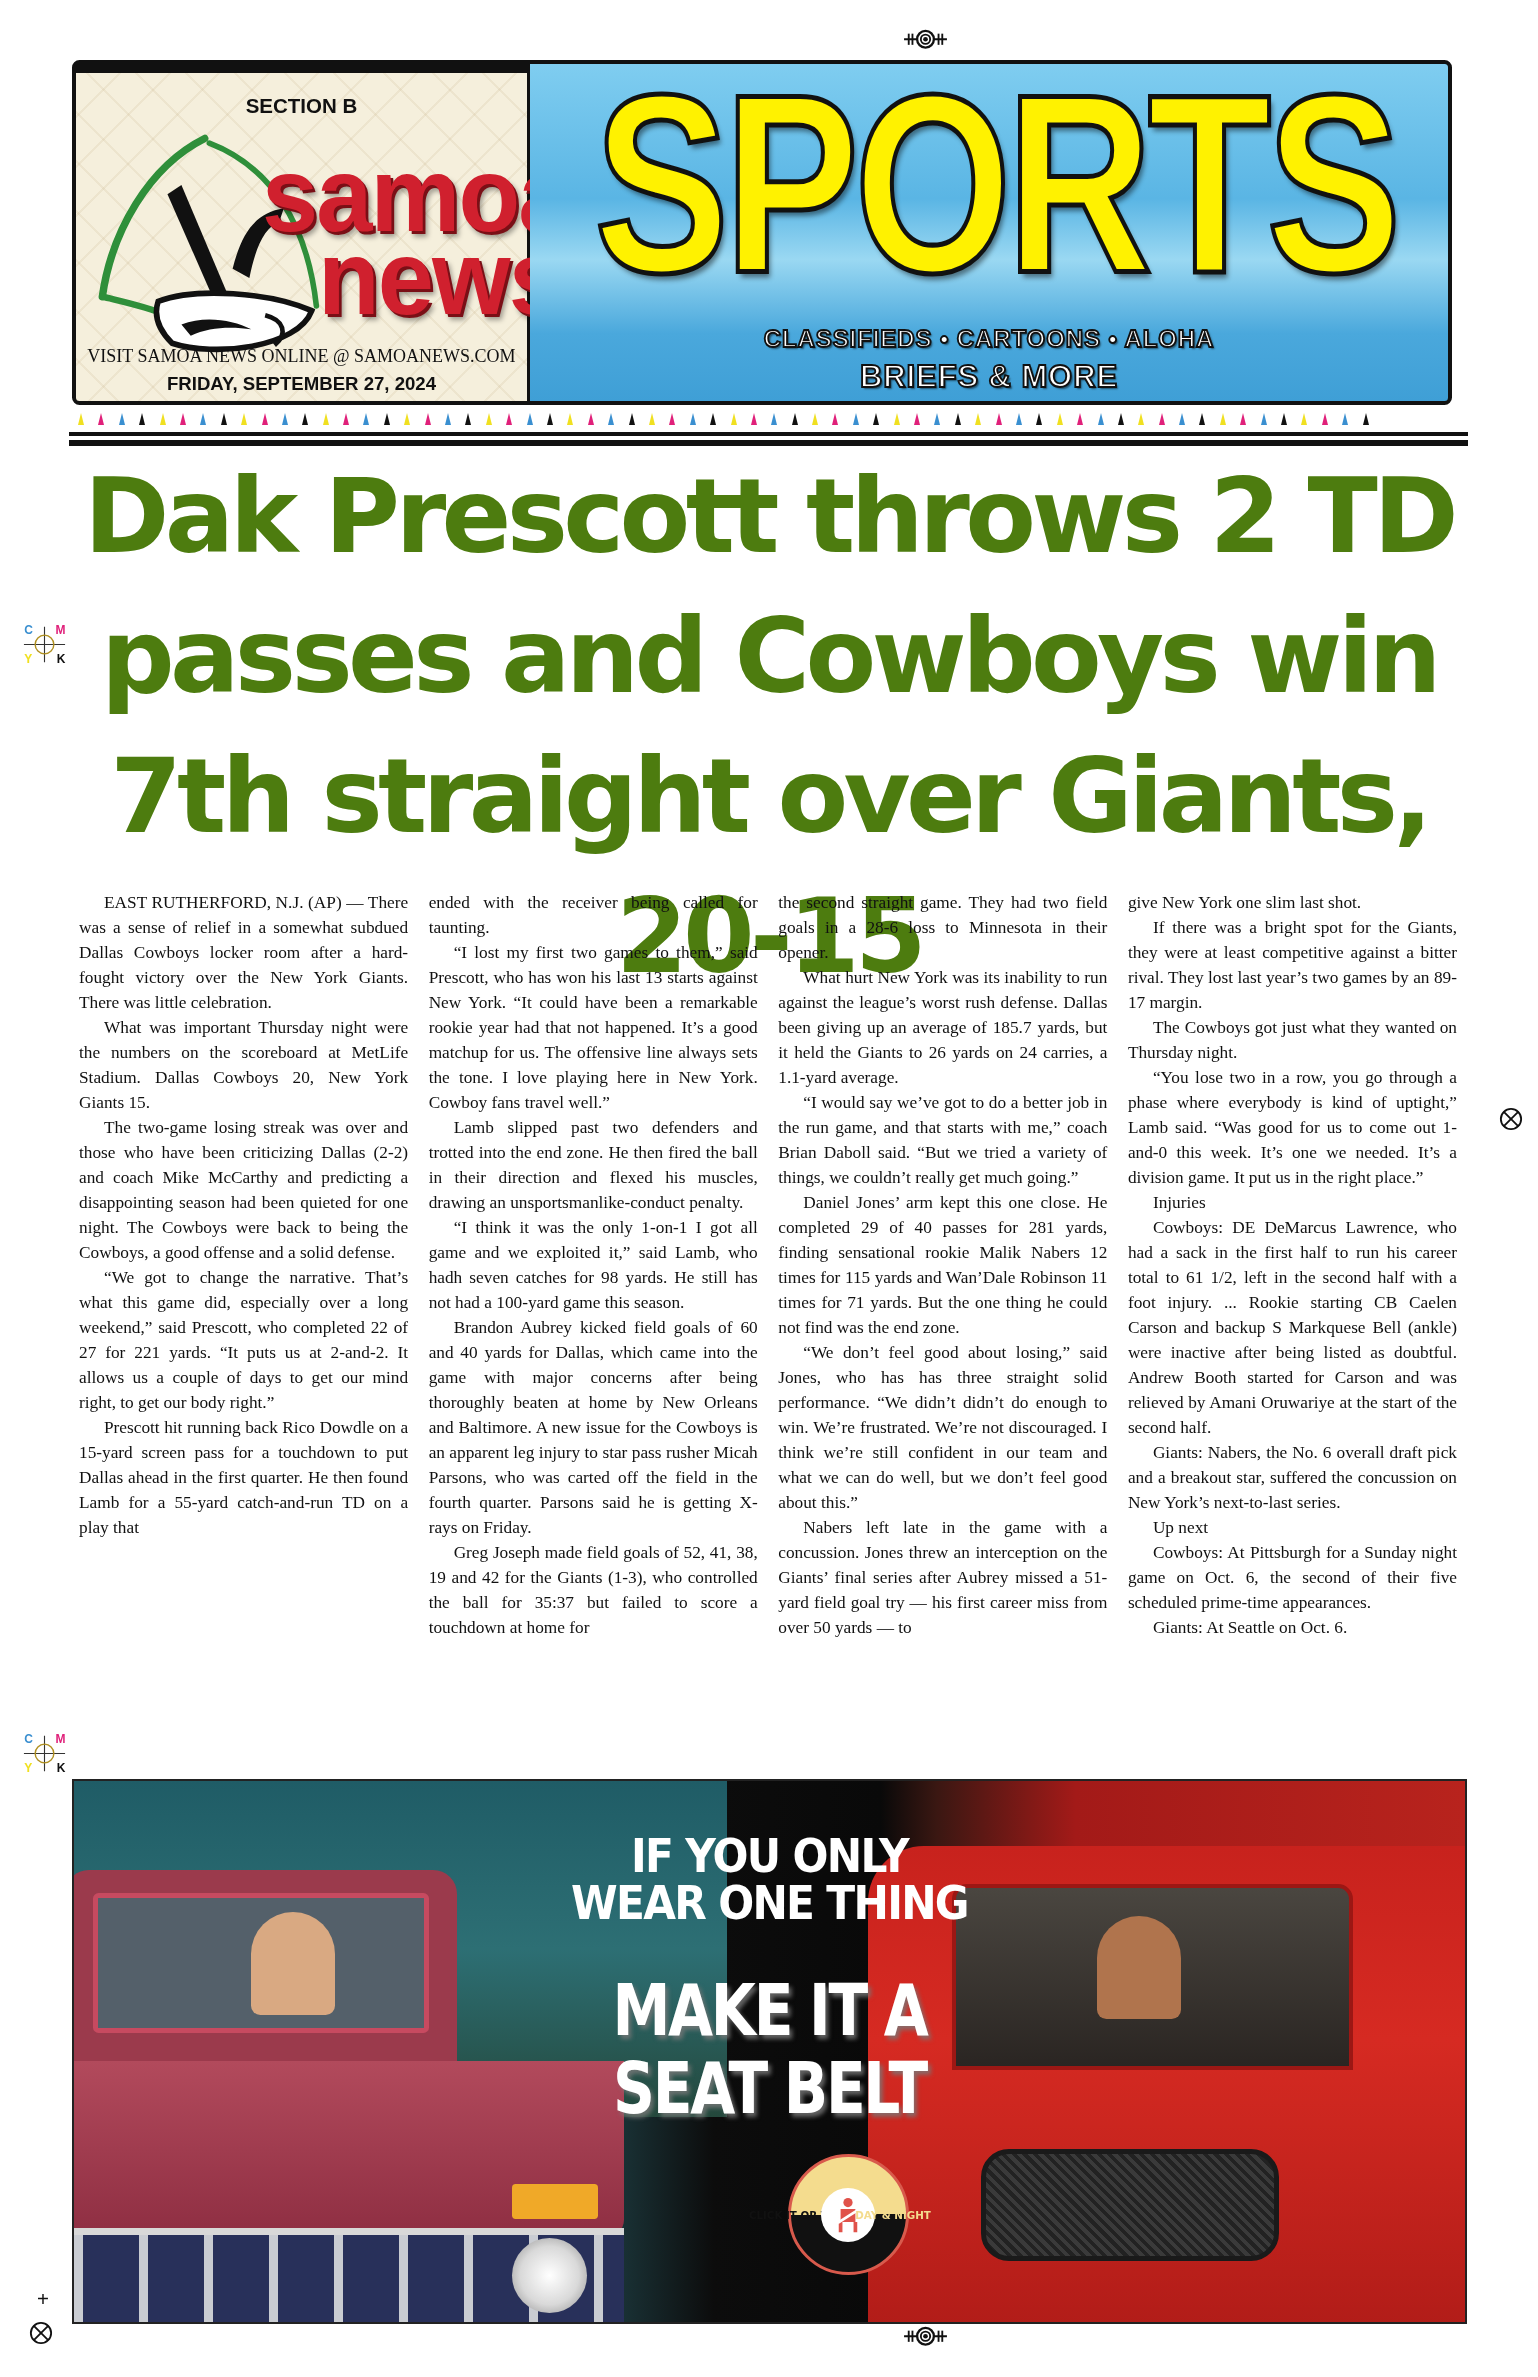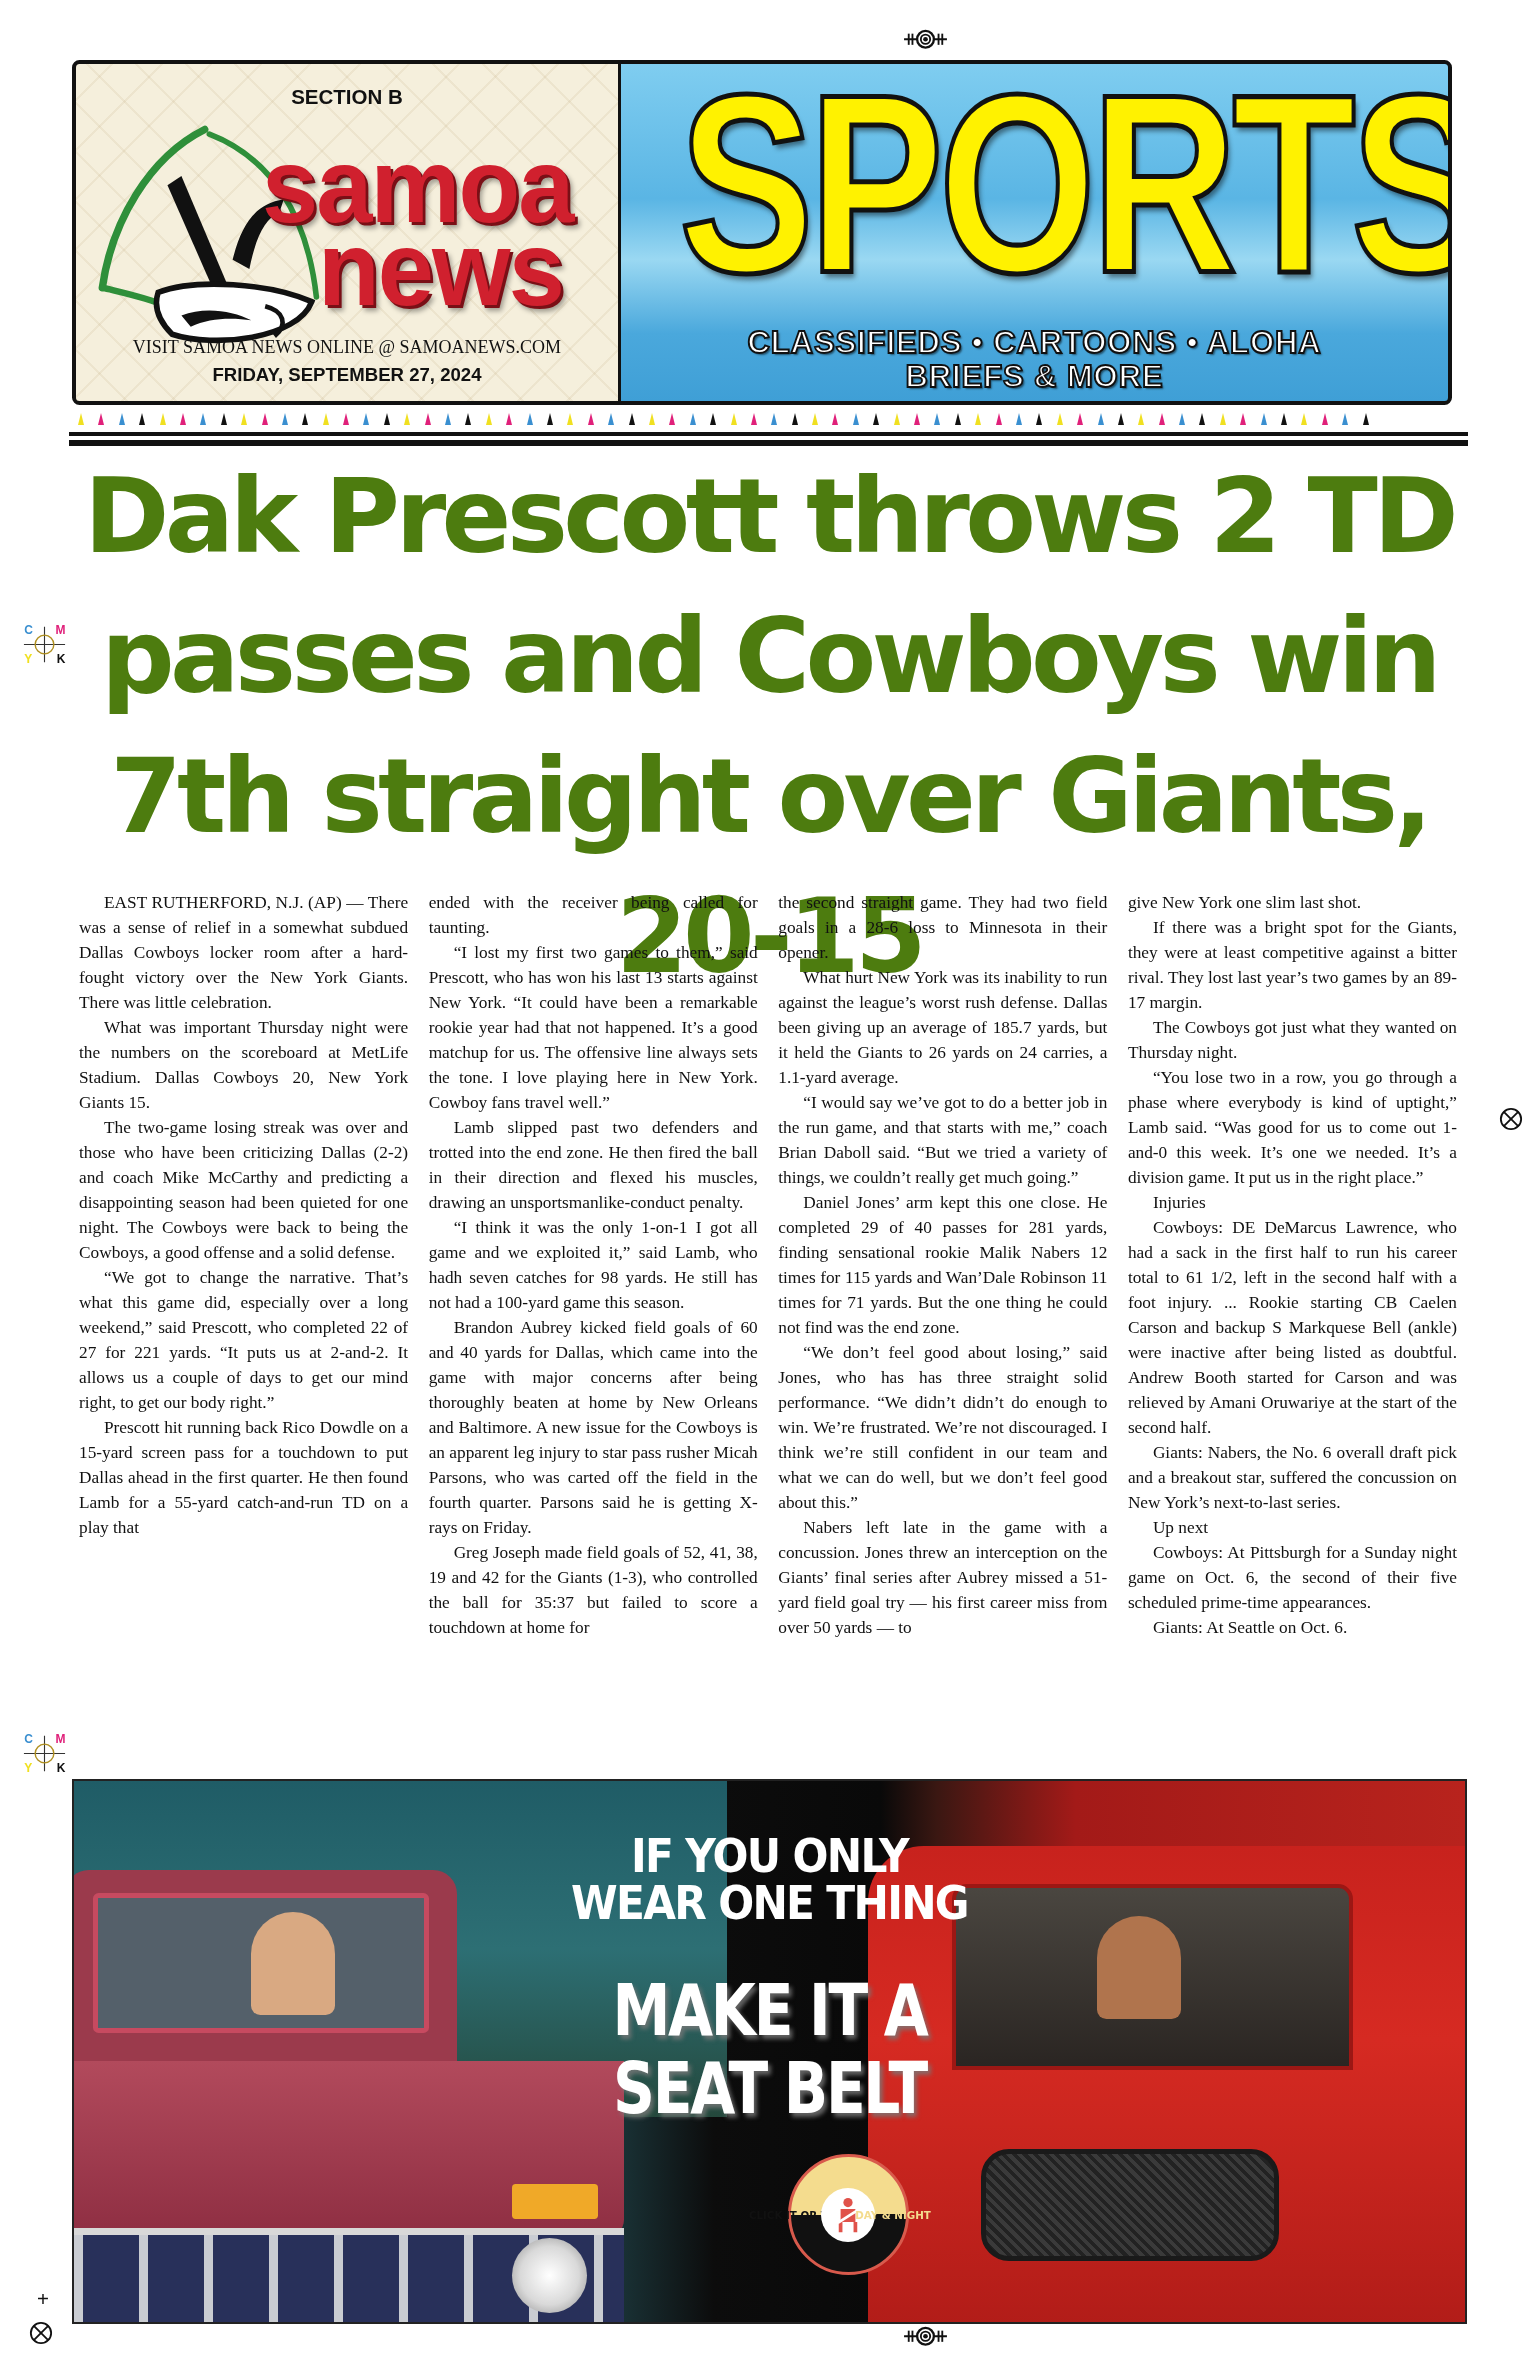--- a/index.html
+++ b/index.html
@@ -14,42 +14,42 @@
   .cmyk .c { left: 1.9px; top: 0; color: #3a8fd0; }
   .cmyk .m { right: 1.9px; top: 0; color: #e0207a; }
   .cmyk .y { left: 1.9px; bottom: 0; color: #f0e020; }
   .cmyk .k { right: 1.9px; bottom: 0; color: #111; }
   .cmyk svg { position: absolute; left: 0; top: 0; }
   .xmark { position: absolute; width: 24px; height: 24px; }
   .plus { position: absolute; left: 37px; top: 2289px; font-family: "Liberation Sans", sans-serif; font-size: 20.5px; line-height: 1; }
 
   
   .masthead { position: absolute; left: 72px; top: 60px; width: 1380px; height: 345px; border: 4.7px solid #111; border-radius: 7.5px; overflow: hidden; display: flex; background: #111; }
-  .mast-left { width: 545px; height: 100%; background: #f5efdc;
+  .mast-left { width: 454px; height: 100%; background: #f5efdc;
     background-image:
       repeating-linear-gradient(45deg, rgba(200,180,140,0.18) 0 1.9px, transparent 1.9px 35px),
       repeating-linear-gradient(-45deg, rgba(200,180,140,0.18) 0 1.9px, transparent 1.9px 35px);
-    position: relative; border-right: 3.7px solid #111; }
+    position: relative; border-right: 3.7px solid #111; margin-top: 9px; }
   .section-label { position: absolute; top: 20.5px; left: 0; right: 0; text-align: center; font-family: "Liberation Sans", sans-serif; font-weight: bold; font-size: 20.5px; color: #111; }
   .logo-mark { position: absolute; left: 17px; top: 56px; width: 242px; height: 233px; }
   .logo-text { position: absolute; left: 186px; top: 80px; font-family: "Liberation Sans", sans-serif; font-weight: bold; color: #d0202e; line-height: 0.82;
     text-shadow: 2.8px 2.8px 0 #7a0f16, 4.7px 5.6px 5.6px rgba(0,0,0,0.35); letter-spacing: -1.9px; }
   .logo-text .l1 { display: block; font-size: 101px; transform: scaleY(1.05); }
   .logo-text .l2 { display: block; font-size: 101px; padding-left: 56px; transform: scaleY(1.05); }
   .visit { position: absolute; left: 0; right: 0; top: 273px; text-align: center; font-family: "Liberation Serif", serif; font-size: 18px; color: #111; }
   .date { position: absolute; left: 0; right: 0; top: 300px; text-align: center; font-family: "Liberation Sans", sans-serif; font-weight: bold; font-size: 18.6px; color: #111; }
 
   .mast-right { flex: 1; height: 100%; position: relative;
     background: linear-gradient(180deg, #7fcdf0 0%, #5ab5e4 40%, #9ad8f2 58%, #4aa8dc 80%, #3f9fd6 100%); }
   .sports { position: absolute; left: 0; right: 0; top: -7.5px; text-align: center; font-family: "Liberation Sans", sans-serif; font-weight: bold; font-size: 235px; line-height: 1; color: #fff200; letter-spacing: -5.6px;
     transform: scaleX(0.86) scaleY(1.08); transform-origin: 50% 0;
     -webkit-text-stroke: 4.7px #111; text-shadow: 3.7px 5.6px 5.6px rgba(0,0,0,0.45); }
   .sub1, .sub2 { position: absolute; left: 0; right: 0; text-align: center; font-family: "Liberation Sans", sans-serif; font-weight: bold; color: #ffffff;
     -webkit-text-stroke: 1.9px #111; text-shadow: 1.9px 1.9px 1.9px rgba(0,0,0,0.5); letter-spacing: 0.9px; }
-  .sub1 { top: 261px; font-size: 31px; }
+  .sub1 { top: 261px; font-size: 24px; }
   .sub2 { top: 295px; font-size: 31px; }
 
   
   .tri-strip { position: absolute; left: 78px; top: 413px; width: 1380px; height: 13px; display: flex; gap: 0; overflow: hidden; }
   .tri { width: 0; height: 0; border-left: 3.7px solid transparent; border-right: 3.7px solid transparent; border-bottom: 12px solid #111; margin-right: 14.4px; }
 
   .rule-thin { position: absolute; left: 69px; top: 432px; width: 1399px; height: 3.7px; background: #111; }
   .rule-thick { position: absolute; left: 69px; top: 440px; width: 1399px; height: 5.6px; background: #111; }
 
   

